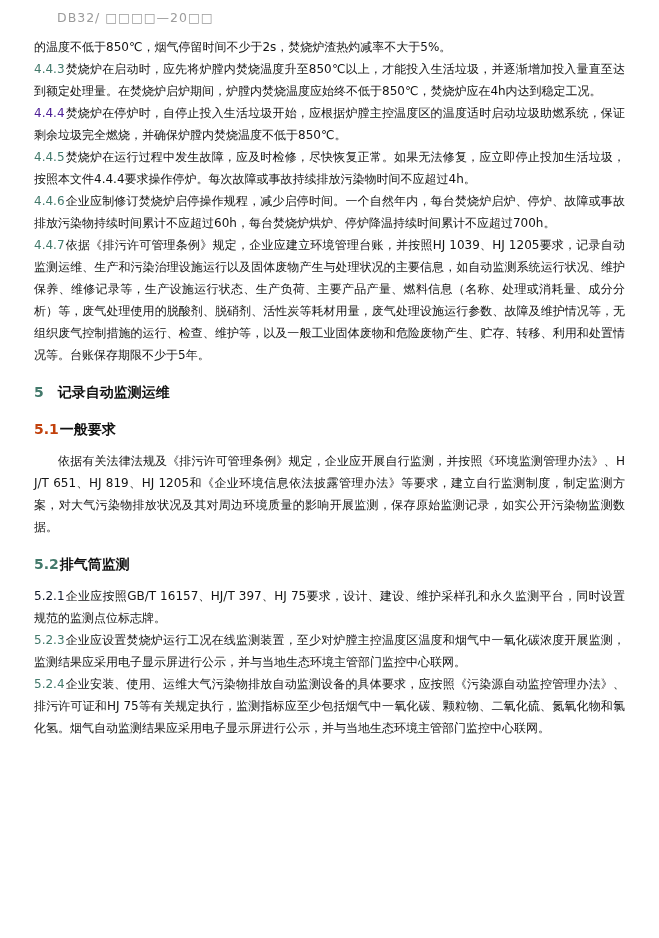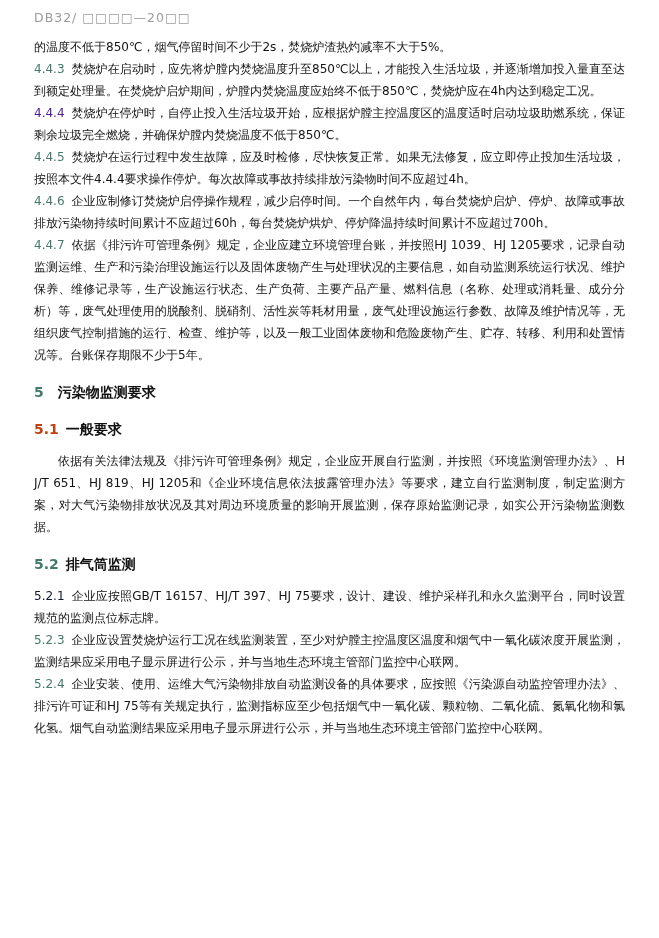--- a/index.html
+++ b/index.html
@@ -10,20 +10,21 @@
     overflow:hidden;
     font-family:"DejaVu Sans",sans-serif;
     box-sizing:border-box;
   }
   .doc-header{
     padding:10px 36px 0 34px;
     font-size:12.5px;
     letter-spacing:1px;
     color:#9b9b9b;
     height:22px;
+    margin-left:23px;
   }
   .content{
     padding:4px 34px 0 34px;
     color:#141414;
   }
   .content p{
     margin:0;
     font-size:12px;
     line-height:22px;
     text-align:justify;
@@ -32,41 +33,41 @@
   p.para-indent{ text-indent:2em; }
   h2.doc-h2, h3.doc-h3{
     margin:15px 0 10px 0;
     font-size:14px;
     line-height:22px;
     font-weight:bold;
     color:#111111;
   }
   .clause-num{
     color:#43796b;
-    margin-right:7px;
+    margin-right:1px;
     white-space:nowrap;
   }
   h2.doc-h2 .clause-num{ margin-right:14px; }
   .seg-underline{
     text-underline-offset:3px;
   }
 </style>
 </head>
 <body>
 
 <div class="page">
   <div class="doc-header" style="color: rgb(155, 155, 155);">DB32/ □□□□—20□□</div>
   <div class="content">
       <p><span class="seg-plain">的温度不低于850℃，烟气停留时间不少于2s，焚烧炉渣热灼减率不大于5%。</span></p>
       <p><span class="clause-num" style="color: rgb(67, 121, 107);">4.4.3</span><span class="seg-plain">焚烧炉在启动时，应先将炉膛内焚烧温度升至850℃以上，才能投入生活垃圾，并逐渐增加投入量直至达到额定处理量。在焚烧炉启炉期间，炉膛内焚烧温度应始终不低于850℃，焚烧炉应在4h内达到稳定工况。</span></p>
       <p><span class="clause-num" style="color: #4c1d95;">4.4.4</span><span class="seg-plain">焚烧炉在停炉时，自停止投入生活垃圾开始，应根据炉膛主控温度区的温度适时启动垃圾助燃系统，保证剩余垃圾完全燃烧，并确保炉膛内焚烧温度不低于850℃。</span></p>
       <p><span class="clause-num" style="color: rgb(67, 121, 107);">4.4.5</span><span class="seg-plain">焚烧炉在运行过程中发生故障，应及时检修，尽快恢复正常。如果无法修复，应立即停止投加生活垃圾，按照本文件4.4.4要求操作停炉。每次故障或事故持续排放污染物时间不应超过4h。</span></p>
       <p><span class="clause-num" style="color: rgb(67, 121, 107);">4.4.6</span><span class="seg-underline">企业应制修订焚烧炉启停操作规程</span><span class="seg-plain">，减少启停时间。一个自然年内，每台焚烧炉启炉、停炉、故障或事故排放污染物持续时间累计不应超过60h，每台焚烧炉烘炉、停炉降温持续时间累计不应超过700h。</span></p>
       <p><span class="clause-num" style="color: rgb(67, 121, 107);">4.4.7</span><span class="seg-plain">依据《排污许可管理条例》规定，</span><span class="seg-underline">企业应建立环境管理台账</span><span class="seg-plain">，并按照HJ 1039、HJ 1205要求，记录自动监测运维、生产和污染治理设施运行以及固体废物产生与处理状况的主要信息，如自动监测系统运行状况、维护保养、维修记录等，生产设施运行状态、生产负荷、主要产品产量、燃料信息（名称、处理或消耗量、成分分析）等，废气处理使用的脱酸剂、脱硝剂、活性炭等耗材用量，废气处理设施运行参数、故障及维护情况等，无组织废气控制措施的运行、检查、维护等，以及一般工业固体废物和危险废物产生、贮存、转移、利用和处置情况等。台账保存期限不少于5年。</span></p>
-      <h2 class="doc-h2"><span class="clause-num" style="color: rgb(67, 121, 107);">5</span><span>污染物监测要求</span></h2>
+      <h2 class="doc-h2"><span class="clause-num" style="color: rgb(67, 121, 107);">5</span><span>记录自动监测运维</span></h2>
       <h3 class="doc-h3"><span class="clause-num" style="color: #c2410c;">5.1</span><span>一般要求</span></h3>
       <p class="para-indent"><span class="seg-plain">依据有关法律法规及《排污许可管理条例》规定，企业应开展自行监测，并按照《环境监测管理办法》、HJ/T 651、HJ 819、HJ 1205和《</span><span class="seg-underline">企业环境信息依法披露管理办法</span><span class="seg-plain">》等要求，建立自行监测制度，制定监测方案，对大气污染物排放状况及其对周边环境质量的影响开展监测，保存原始监测记录，如实公开污染物监测数据。</span></p>
       <h3 class="doc-h3"><span class="clause-num" style="color: rgb(67, 121, 107);">5.2</span><span>排气筒监测</span></h3>
       <p><span class="clause-num" style="color: #0f172a;">5.2.1</span><span class="seg-underline">企业应按照</span><span class="seg-plain">GB/T 16157、HJ/T 397、HJ 75要求，设计、建设、维护采样孔和永久监测平台，同时设置规范的监测点位标志牌。</span></p>
       <p><span class="clause-num" style="color: rgb(67, 121, 107);">5.2.3</span><span class="seg-underline">企业应设置焚烧炉运行工况在线监测装置</span><span class="seg-plain">，至少对炉膛主控温度区温度和烟气中一氧化碳浓度开展监测，监测结果应采用电子显示屏进行公示，并与当地生态环境主管部门监控中心联网。</span></p>
       <p><span class="clause-num" style="color: rgb(67, 121, 107);">5.2.4</span><span class="seg-underline">企业安装、使用、运维大气污染物排放自动监测设备的具体要求</span><span class="seg-plain">，应按照《污染源自动监控管理办法》、排污许可证和HJ 75等有关规定执行，监测指标应至少包括烟气中一氧化碳、颗粒物、二氧化硫、氮氧化物和氯化氢。烟气自动监测结果应采用电子显示屏进行公示，并与当地生态环境主管部门监控中心联网。</span></p>
     </div>
 </div>
 
 </body></html>

